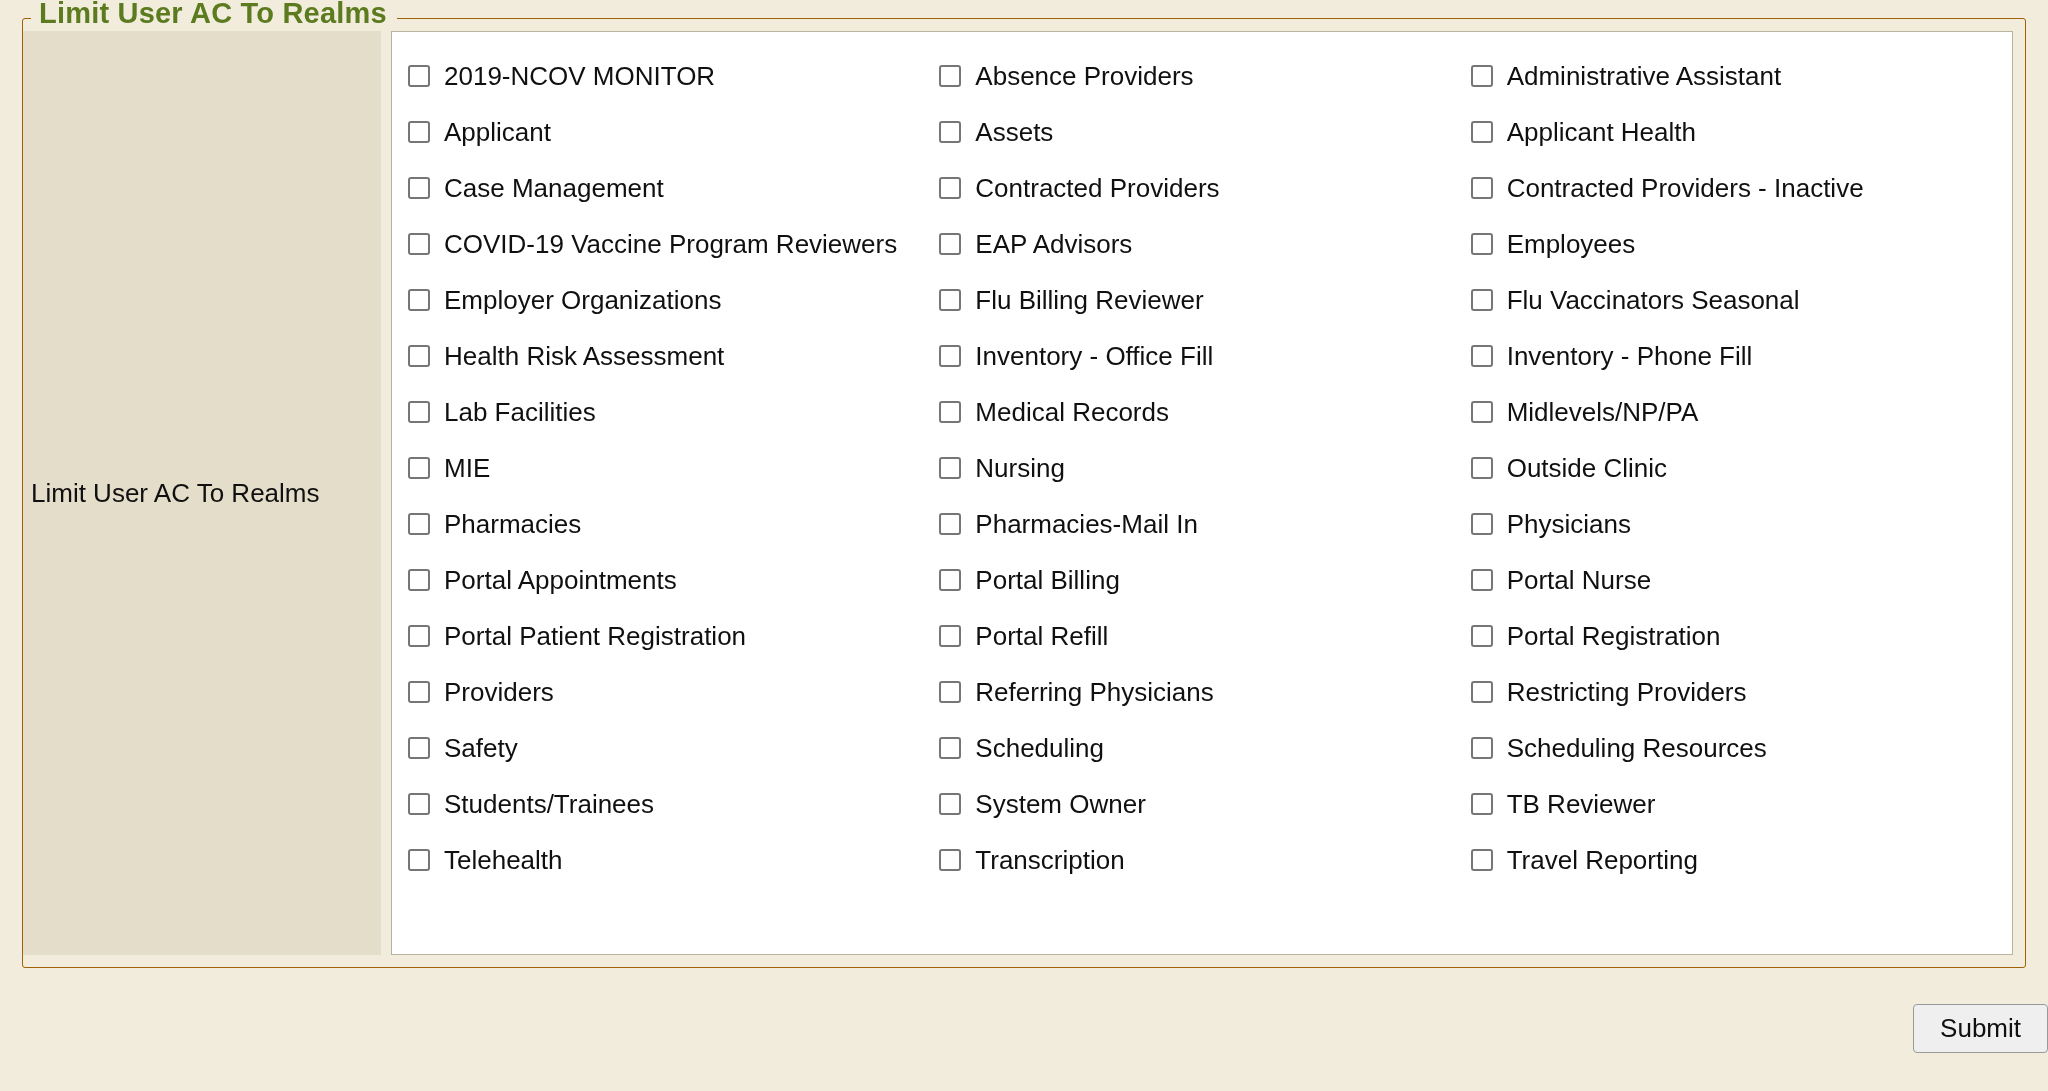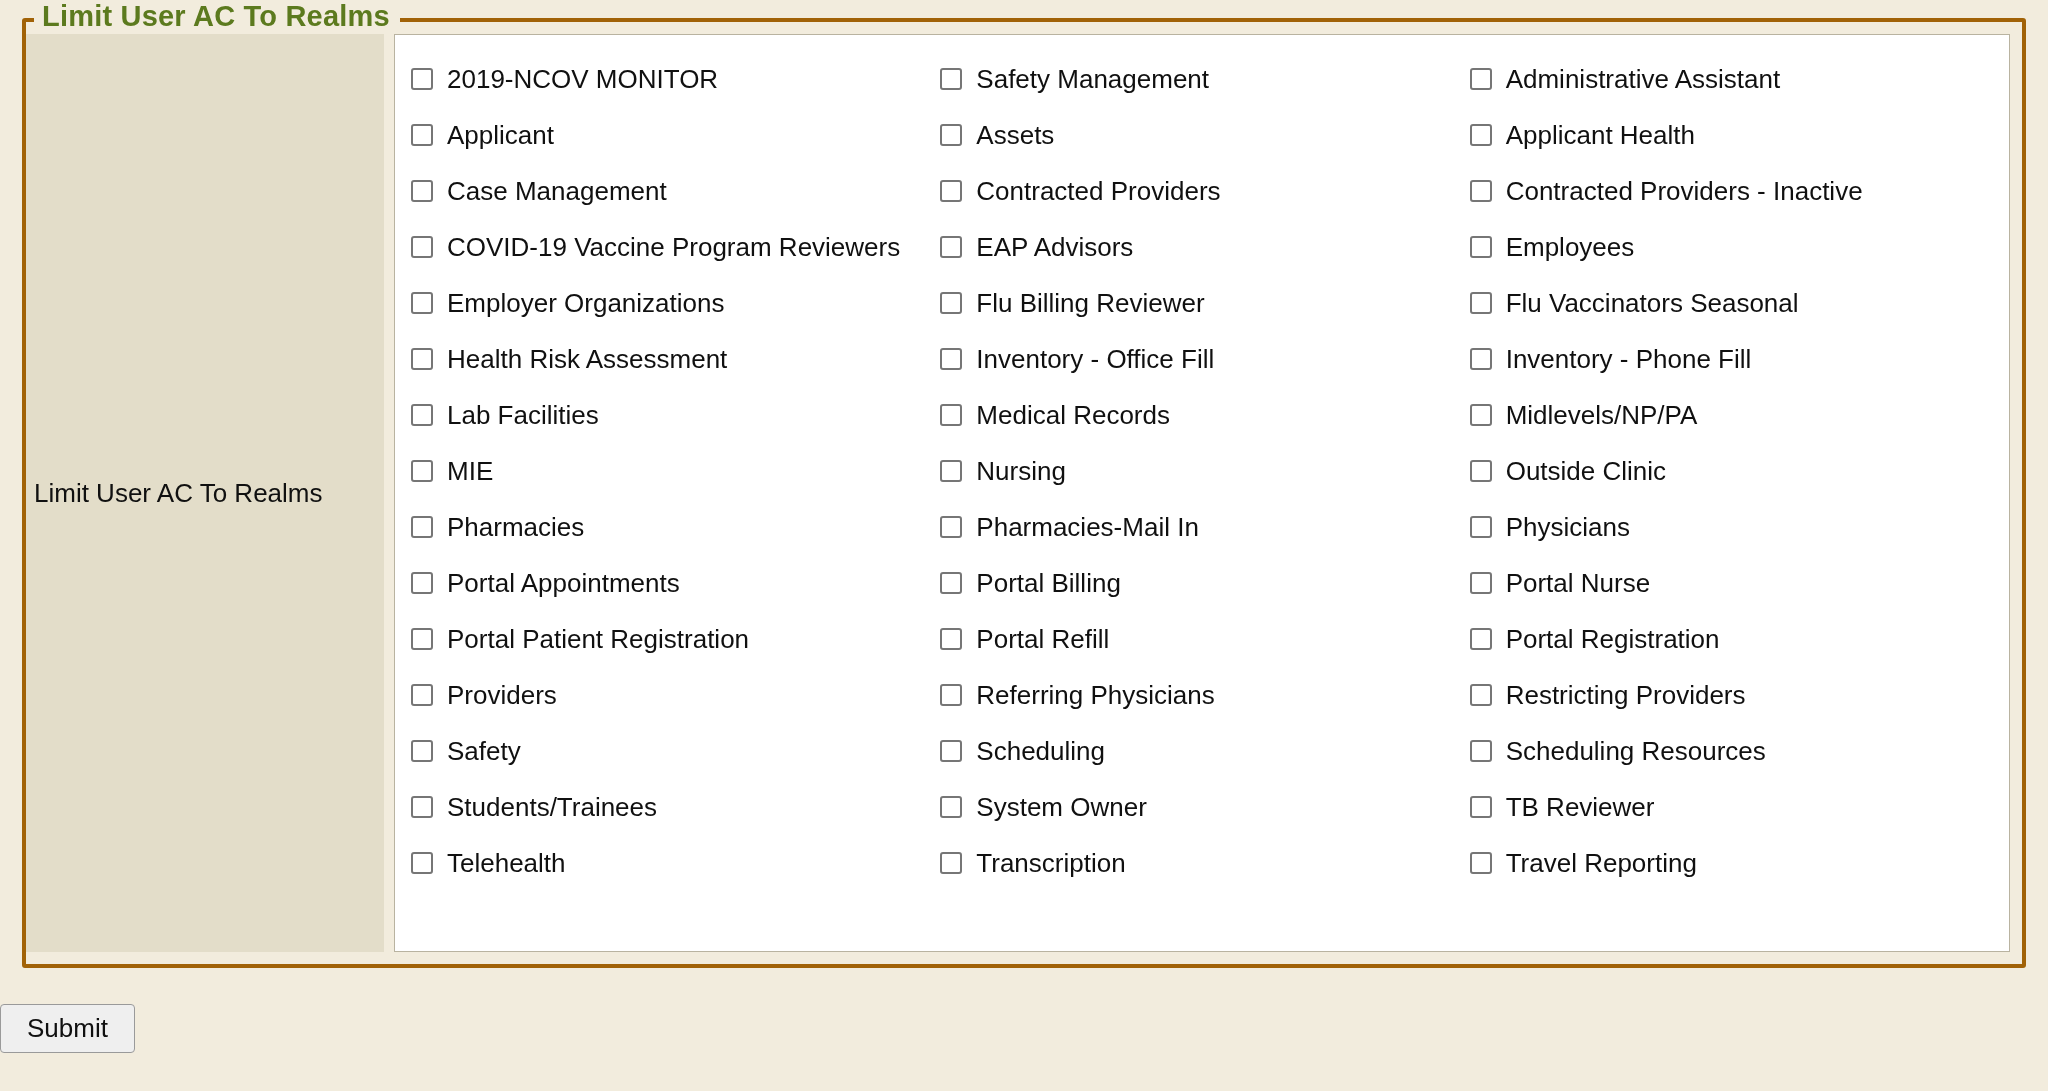--- a/index.html
+++ b/index.html
@@ -10,21 +10,21 @@
   }
   body {
     width: 2048px;
     height: 1091px;
     overflow: hidden;
   }
 
   .fieldset {
     position: relative;
     margin: 18px 22px 0 22px;
-    border: 4px solid #a16207;
+    border: 1px solid #a16207;
     border-radius: 3px;
     background: #f2ecdd;
     height: 950px;
     box-sizing: border-box;
   }
 
   .legend {
     position: absolute;
     top: -22px;
     left: 8px;
@@ -97,21 +97,21 @@
     margin-right: 14px;
     box-sizing: border-box;
   }
 
   .item-label {
     line-height: 1;
   }
 
   .submit-wrap {
     display: flex;
-    justify-content: flex-start;
+    justify-content: flex-end;
     margin-top: 36px;
   }
 
   .submit-btn {
     font-family: "Liberation Sans", sans-serif;
     font-size: 26px;
     color: #101010;
     background: #efefef;
     border: 1px solid #9a9a9a;
     border-radius: 4px;
@@ -129,21 +129,21 @@
       <span class="label-text">Limit User AC To Realms</span>
     </div>
     <div class="box">
       <div class="grid" id="realm-grid">
           <div class="item">
             <span class="cb"></span>
             <span class="item-label">2019-NCOV MONITOR</span>
           </div>
           <div class="item">
             <span class="cb"></span>
-            <span class="item-label">Safety Management</span>
+            <span class="item-label">Absence Providers</span>
           </div>
           <div class="item">
             <span class="cb"></span>
             <span class="item-label">Administrative Assistant</span>
           </div>
           <div class="item">
             <span class="cb"></span>
             <span class="item-label">Applicant</span>
           </div>
           <div class="item">

